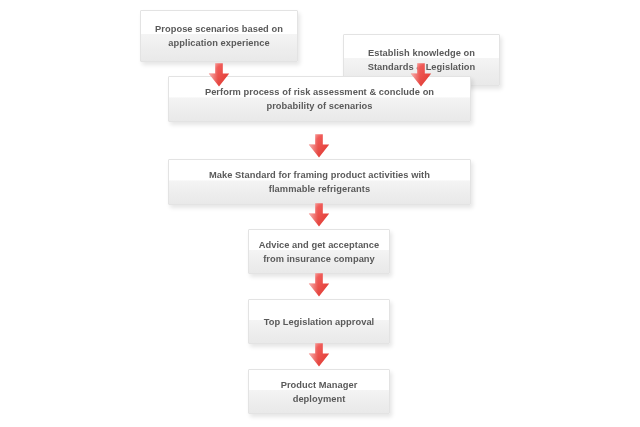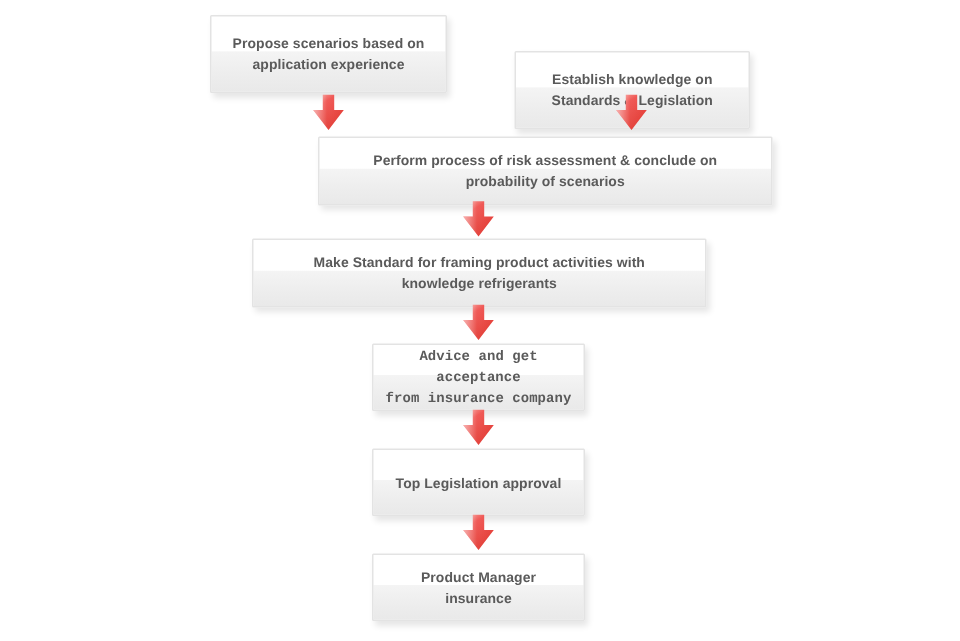--- a/index.html
+++ b/index.html
@@ -68,38 +68,38 @@
 <div id="canvas">
   <div id="nodes-layer">
       <div class="node" style="left: 140px; top: 10px; width: 158px; height: 52px;">
         <span class="label">Propose scenarios based on
 application experience</span>
       </div>
       <div class="node" style="left: 343px; top: 10px; width: 157px; height: 52px; margin-top: 24px;">
         <span class="label">Establish knowledge on
 Standards &amp; Legislation</span>
       </div>
-      <div class="node" style="left: 168px; top: 91px; width: 303px; height: 46px; margin-left: 44px;">
+      <div class="node" style="left: 168px; top: 76px; width: 303px; height: 46px;">
         <span class="label">Perform process of risk assessment &amp; conclude on
 probability of scenarios</span>
       </div>
       <div class="node" style="left: 168px; top: 159px; width: 303px; height: 46px;">
         <span class="label">Make Standard for framing product activities with
-knowledge refrigerants</span>
-      </div>
-      <div class="node" style="left: 248px; top: 229px; width: 142px; height: 45px; font-family: Liberation Mono, monospace;">
+flammable refrigerants</span>
+      </div>
+      <div class="node" style="left: 248px; top: 229px; width: 142px; height: 45px;">
         <span class="label">Advice and get acceptance
 from insurance company</span>
       </div>
       <div class="node" style="left: 248px; top: 299px; width: 142px; height: 45px;">
         <span class="label">Top Legislation approval</span>
       </div>
       <div class="node" style="left: 248px; top: 369px; width: 142px; height: 45px;">
         <span class="label">Product Manager
-insurance</span>
+deployment</span>
       </div>
     </div>
   <div id="arrows-layer">
       <div class="arrow" style="left: 206px; top: 62px;">
         <svg viewBox="0 0 26 26" xmlns="http://www.w3.org/2000/svg">
           <defs>
             <linearGradient id="ag0" x1="0" y1="0" x2="0.55" y2="1">
               <stop offset="0%" stop-color="#f8a6a0"></stop>
               <stop offset="32%" stop-color="#ef5350"></stop>
               <stop offset="100%" stop-color="#e23b34"></stop>

